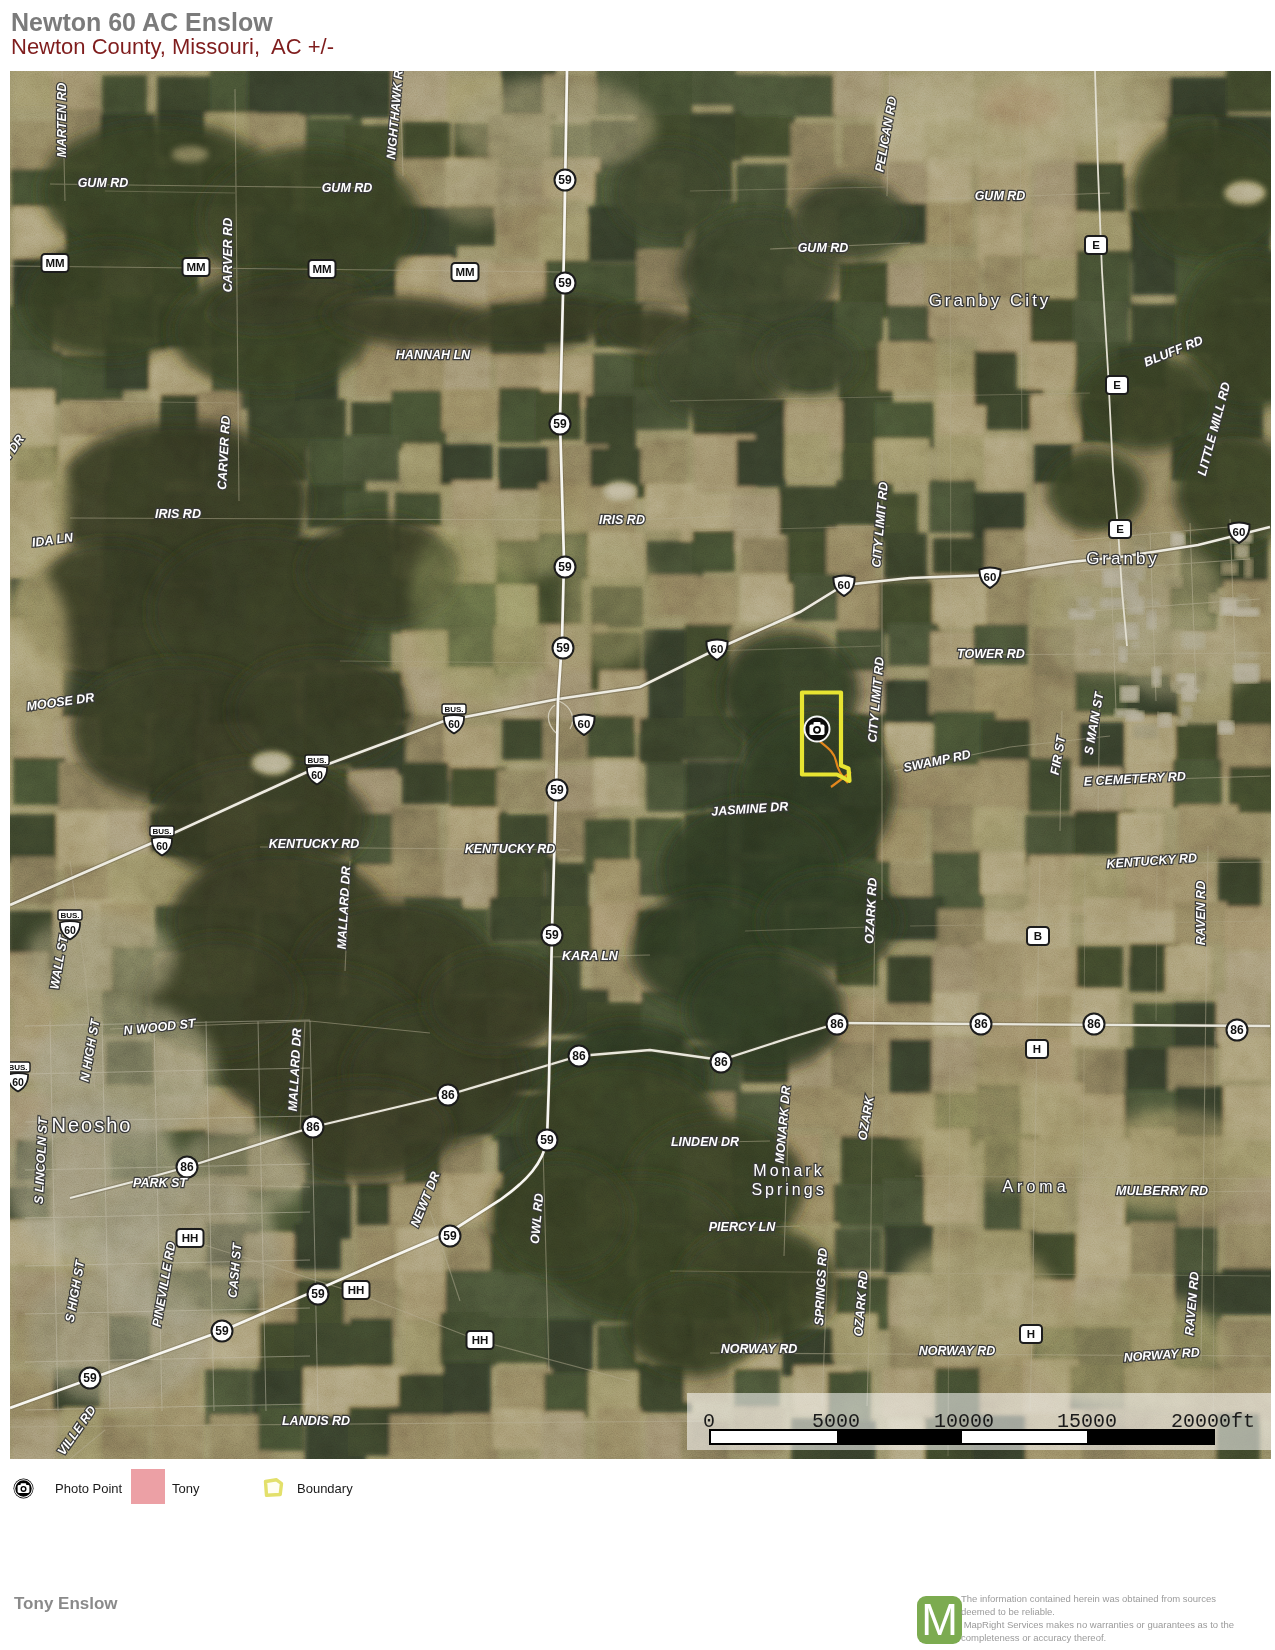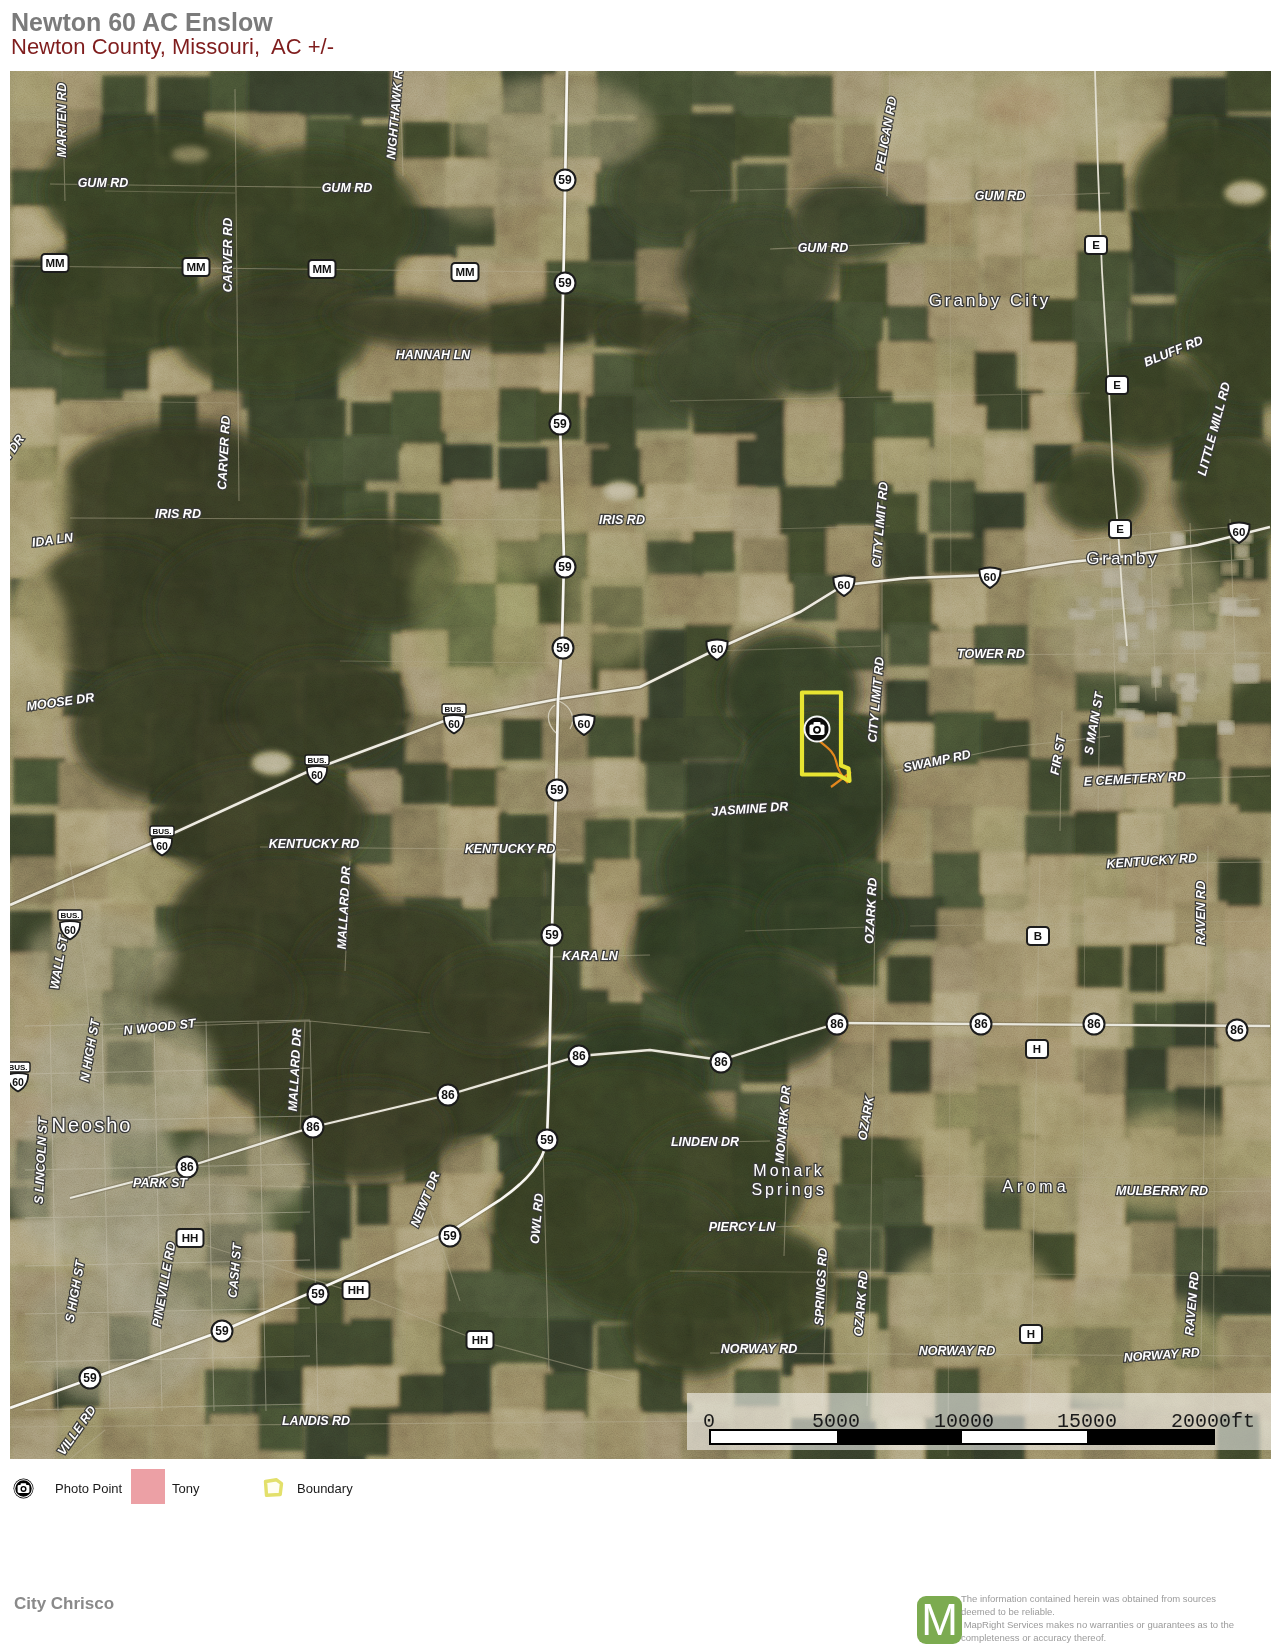--- a/index.html
+++ b/index.html
@@ -1381,18 +1381,18 @@
 <div class="leg" style="left:131px;top:1469px;width:34px;height:35px;background:#eca0a5"></div>
 
 <div class="leg" style="left:172px;top:1481px">Tony</div>
 
 <svg class="leg" style="left:262px;top:1477px" width="24" height="22" viewBox="0 0 24 22">
   <path d="M3.5 4.5 L14.5 2.8 L19.5 6.5 L18.2 17.5 L4.5 18.3 Z" fill="#fffef2" stroke="#e3e06b" stroke-width="3.4" stroke-linejoin="round"></path>
 </svg>
 
 <div class="leg" style="left:297px;top:1481px">Boundary</div>
 
-<div class="footername">City Chrisco</div>
+<div class="footername">Tony Enslow</div>
 
 <div style="position:absolute;left:917px;top:1596px;width:45px;height:48px;border-radius:9px;background:#7cab50;"></div>
 <div style="position:absolute;left:916px;top:1594px;width:47px;height:48px;text-align:center;font-size:44px;line-height:52px;color:#fff;">M</div>
 
 <div class="disc">The information contained herein was obtained from sources<br>deemed to be reliable.<br>&nbsp;MapRight Services makes no warranties or guarantees as to the<br>completeness or accuracy thereof.</div>
 
 </body></html>

